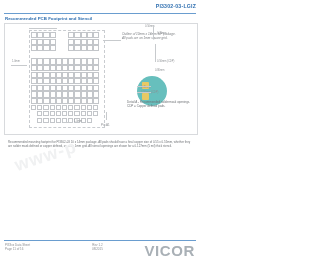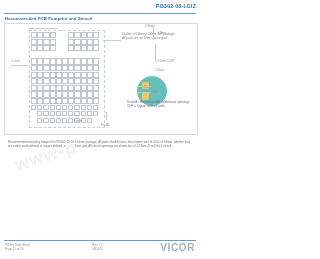--- a/index.html
+++ b/index.html
@@ -101,21 +101,21 @@
   .ftr-left{
     position:absolute;left:5px;top:243px;font-size:3.0px;line-height:1.45;
     color:#8c8f93;
   }
   .ftr-mid{
     position:absolute;left:92px;top:243px;font-size:3.0px;line-height:1.45;
     color:#8c8f93;text-align:center;
   }
   .logo{
     position:absolute;right:5px;top:242px;
-    font-size:10px;font-weight:bold;letter-spacing:0.6px;
+    font-size:15px;font-weight:bold;letter-spacing:0.6px;
     color:#a9b0b6;white-space:nowrap;text-align:right;
   }
 </style>
 </head>
 <body>
 
 <div id="page">
 
   <div class="hdr-part">PI3302-03-LGIZ</div>
   <div class="hdr-rule"></div>

